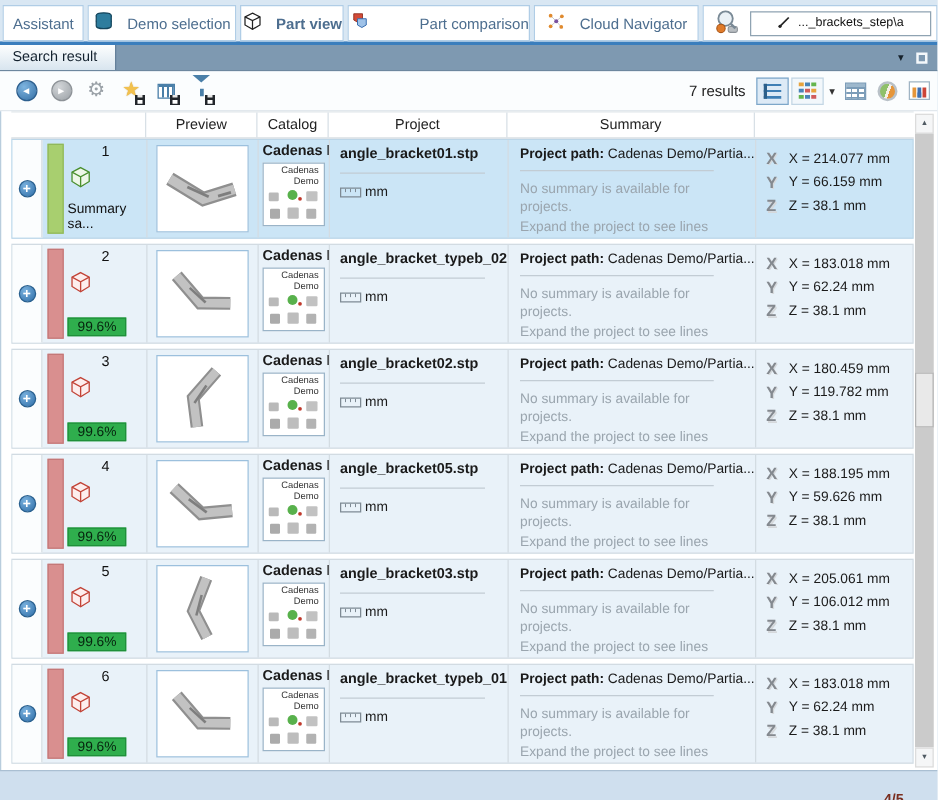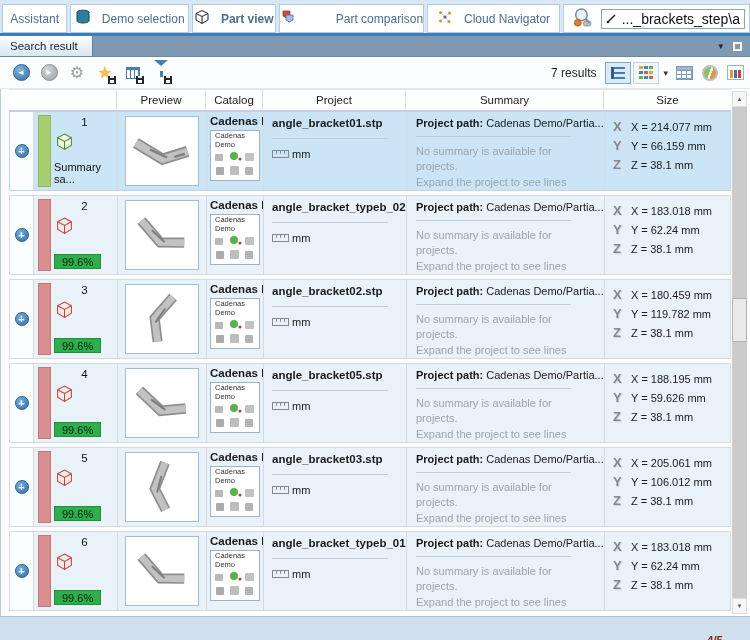--- a/index.html
+++ b/index.html
@@ -23,22 +23,22 @@
   .apptab svg { flex: 0 0 auto; }
   .t-assistant { width: 72px; }
   .t-partsel  { width: 131px; }
   .t-partview { width: 92px; font-weight: bold; }
   .t-partcomp { width: 161px; gap: 40px; }
   .t-cloudnav { width: 146px; }
   .t-search   { flex: 1 0 auto; height: 29px; background: #fff; border: 1px solid #b0cde6;
                 display: flex; align-items: center; gap: 8px; padding: 0 4px 0 8px; }
   .combo {
     height: 20px; background: #fff; border: 1px solid #8fa3b2; flex: 1 0 auto;
-    min-width: 104px; display: flex; align-items: center; gap: 5px; padding: 0 4px;
-    font-size: 14px; color: #111; white-space: nowrap; overflow: hidden;
+    min-width: 104px; display: flex; align-items: center; gap: 5px; padding: 0 21px;
+    font-size: 10px; color: #111; white-space: nowrap; overflow: hidden;
   }
   .accent-strip { height: 3px; background: #3a7ebd; }
 
   
   .panel-titlebar {
     height: 21px; background: #7e99b1; display: flex; align-items: stretch;
     border-bottom: 1px solid #6d879e;
   }
   .panel-tab {
     background: linear-gradient(#fdfefe, #d8e5ef);
@@ -144,21 +144,21 @@
     display: flex; align-items: center; justify-content: center; overflow: hidden; }
   .preview-svg { width: 66px; height: 54px; }
   .rot-a { transform: rotate(-4deg); }
   .rot-b { transform: rotate(14deg) scale(.92); }
   .rot-c { transform: rotate(96deg) scale(.9); }
   .rot-d { transform: rotate(8deg) scale(.95); }
   .rot-e { transform: rotate(76deg) scale(.9); }
 
   .catalog-name { font-weight: bold; font-size: 11.5px; white-space: nowrap; }
   .catalog-thumb { width: 50px; margin-top: 3px; background: #fff; border: 1px solid #9ab4c8;
-    padding: 1px 1px 2px; text-align: left; }
+    padding: 1px 1px 2px; text-align: right; }
   .catalog-thumb-label { font-size: 7.5px; color: #333; line-height: 1.15; width: 40px; margin: 0 auto; }
   .catalog-thumb svg { width: 44px; height: 28px; display: block; margin: 1px auto 0; }
 
   .project-name { font-weight: bold; font-size: 11.5px; white-space: nowrap; }
   .rule { border-top: 1px solid #c2ccd4; margin: 9px 10px 9px 0; }
   .unit-line { display: flex; align-items: center; gap: 3px; font-size: 11px; }
   .ruler-ico { display: inline-block; width: 17px; height: 8px;
     background: linear-gradient(#f2f2f2, #d8d8d8);
     background-image: repeating-linear-gradient(90deg, transparent 0 3px, #7e8a94 3px 4px);
     background-size: 100% 45%; background-repeat: no-repeat;
@@ -320,21 +320,20 @@
     </span>
 </div>
 
 <div class="table-wrap">
   <div class="thead">
     <div class="th" style="flex:0 0 108px;"></div>
     <div class="th" style="flex:0 0 89px;">Preview</div>
     <div class="th" style="flex:0 0 57px;">Catalog</div>
     <div class="th" style="flex:0 0 143px;">Project</div>
     <div class="th" style="flex:0 0 198px;">Summary</div>
-    <div class="th" style="flex:1 1 auto; border-right:none;">Size</div>
   </div>
 
   <div class="tbody">
 
     <div class="row selected">
       <div class="cell c-expand">
         <span class="expand-btn">+</span>
       </div>
       <div class="cell c-score">
         <span class="score-bar green"></span>

